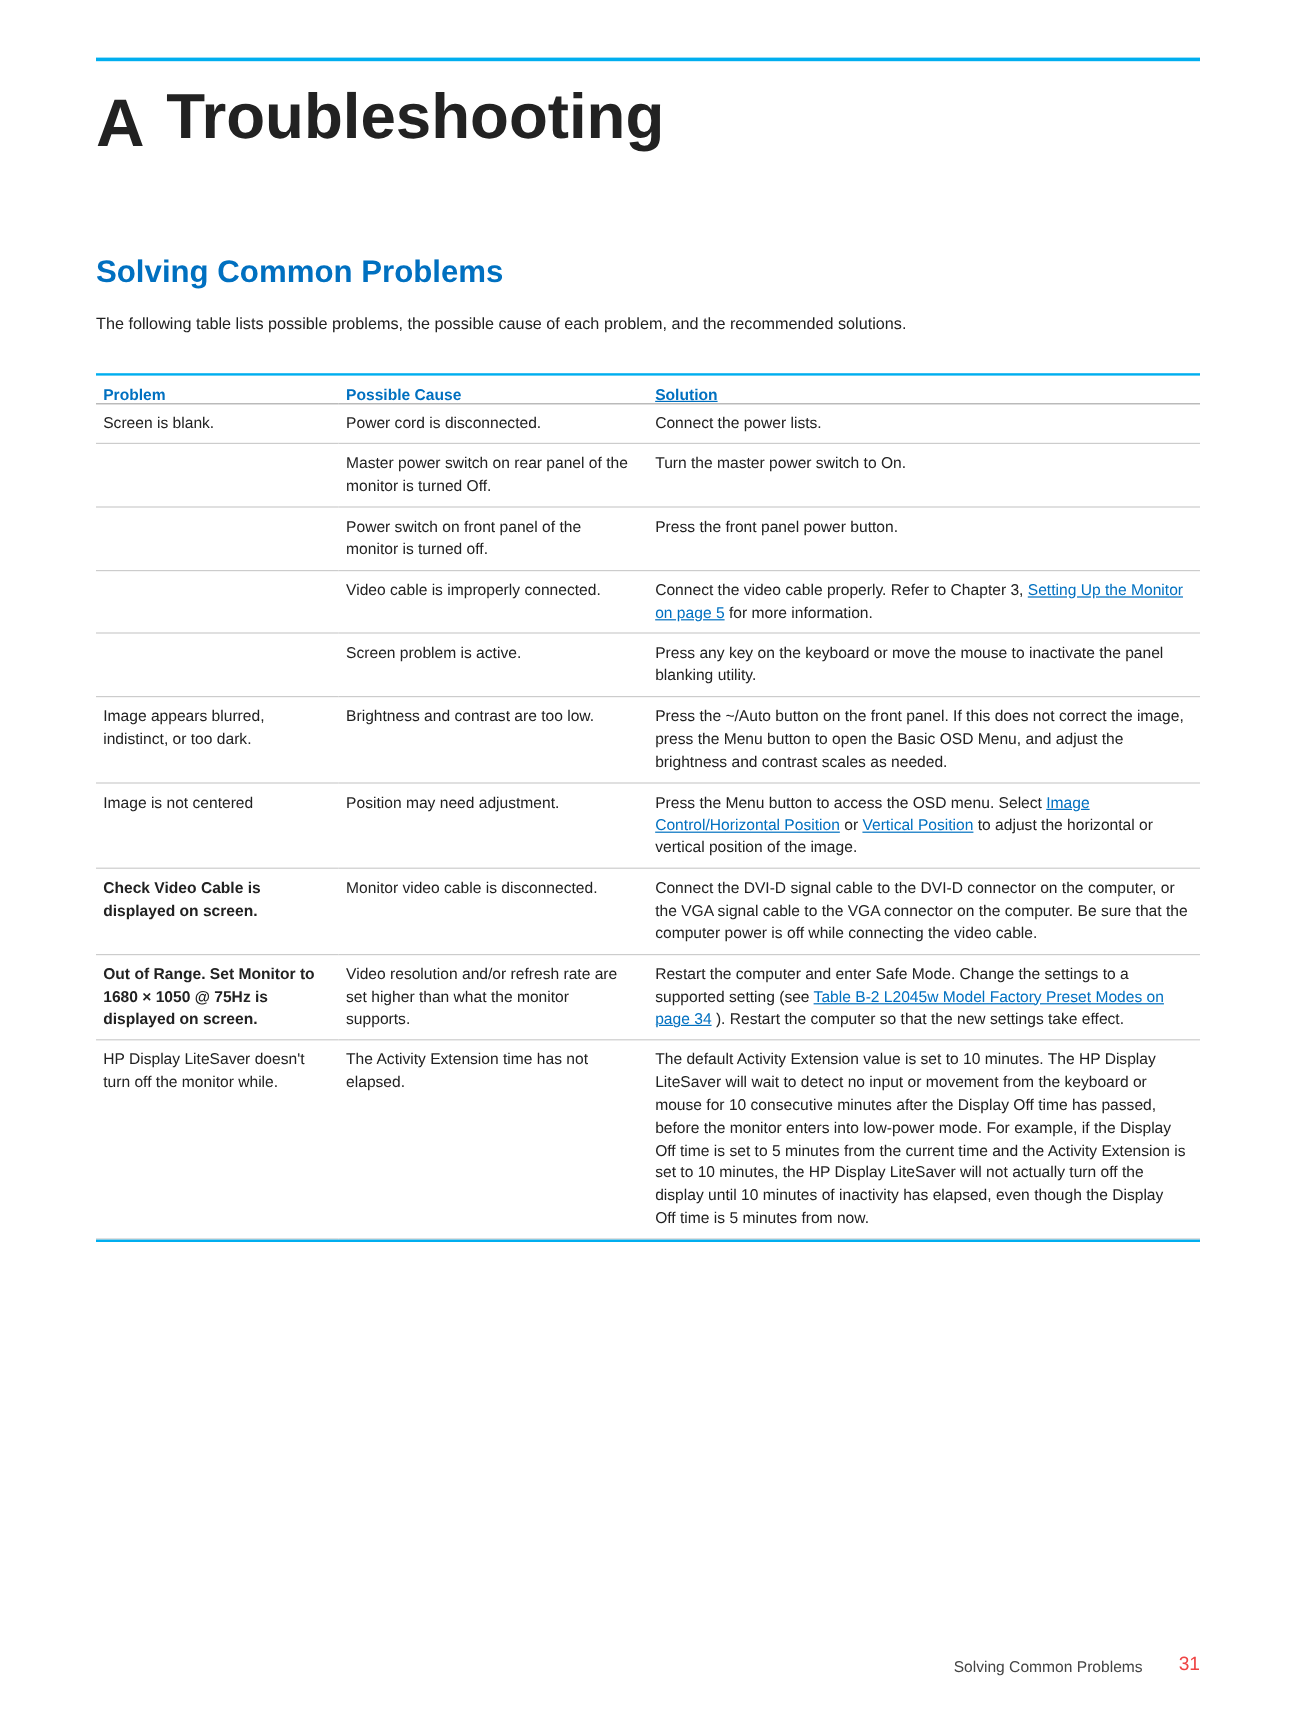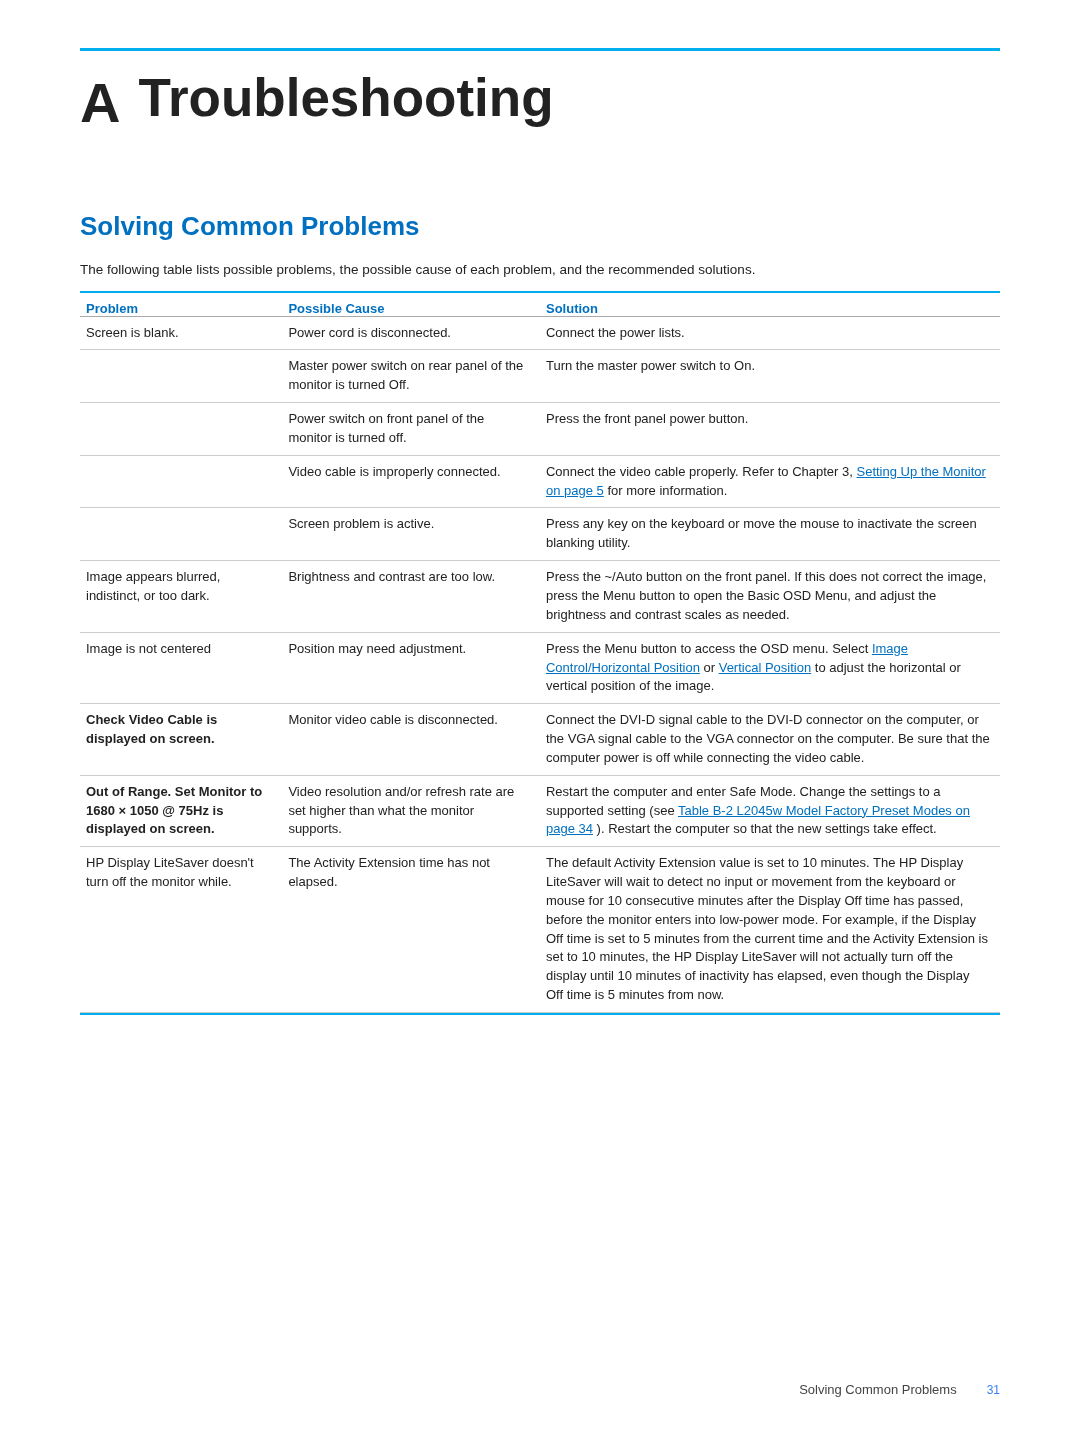--- a/index.html
+++ b/index.html
@@ -57,21 +57,21 @@
       font-size: 26px;
       font-weight: bold;
       color: #0070c0;
       margin-top: 80px;
       margin-bottom: 18px;
     }
 
     .intro-text {
       font-size: 13.5px;
       color: #222;
-      margin-bottom: 10px;
+      margin-bottom: 30px;
       line-height: 1.5;
     }
 
     .table-rule-top {
       border: none;
       border-top: 2px solid #00aeef;
       margin-bottom: 0;
     }
 
     .problems-table {
@@ -92,21 +92,21 @@
     .problems-table tbody tr td {
       padding: 7px 10px 7px 6px;
       vertical-align: top;
       border-bottom: 1px solid #ccc;
       font-size: 13px;
       line-height: 1.45;
     }
 
     .col-problem { width: 22%; }
     .col-cause { width: 28%; }
-    .col-solution { width: 50%; }
+    .col-solution { width: 50%; text-decoration: underline; }
 
     .link-text {
       color: #0070c0;
       text-decoration: underline;
     }
 
     .table-rule-bottom {
       border: none;
       border-top: 2px solid #00aeef;
       margin-top: 0;
@@ -122,22 +122,22 @@
       align-items: center;
       font-size: 13px;
       color: #444;
     }
 
     .footer-text {
       margin-right: 30px;
     }
 
     .footer-page {
-      font-size: 12px;
-      color: #3b82f6;
+      font-size: 16px;
+      color: #ef4444;
     }
   </style>
 </head>
 <body>
 
 <div class="page">
   <hr class="top-rule">
 
   <div class="chapter-header">
     <span class="chapter-letter">A</span>
@@ -175,21 +175,21 @@
           <td>Press the front panel power button.</td>
         </tr>
         <tr>
           <td></td>
           <td>Video cable is improperly connected.</td>
           <td>Connect the video cable properly. Refer to Chapter 3, <span class="link-text">Setting Up the Monitor on page 5</span> for more information.</td>
         </tr>
         <tr>
           <td></td>
           <td>Screen problem is active.</td>
-          <td>Press any key on the keyboard or move the mouse to inactivate the screen blanking utility.</td>
+          <td>Press any key on the keyboard or move the mouse to inactivate the panel blanking utility.</td>
         </tr>
         <tr>
           <td>Image appears blurred, indistinct, or too dark.</td>
           <td>Brightness and contrast are too low.</td>
           <td>Press the ~/Auto button on the front panel. If this does not correct the image, press the Menu button to open the Basic OSD Menu, and adjust the brightness and contrast scales as needed.</td>
         </tr>
         <tr>
           <td>Image is not centered</td>
           <td>Position may need adjustment.</td>
           <td>Press the Menu button to access the OSD menu. Select <span class="link-text">Image Control/Horizontal Position</span> or <span class="link-text">Vertical Position</span> to adjust the horizontal or vertical position of the image.</td>

